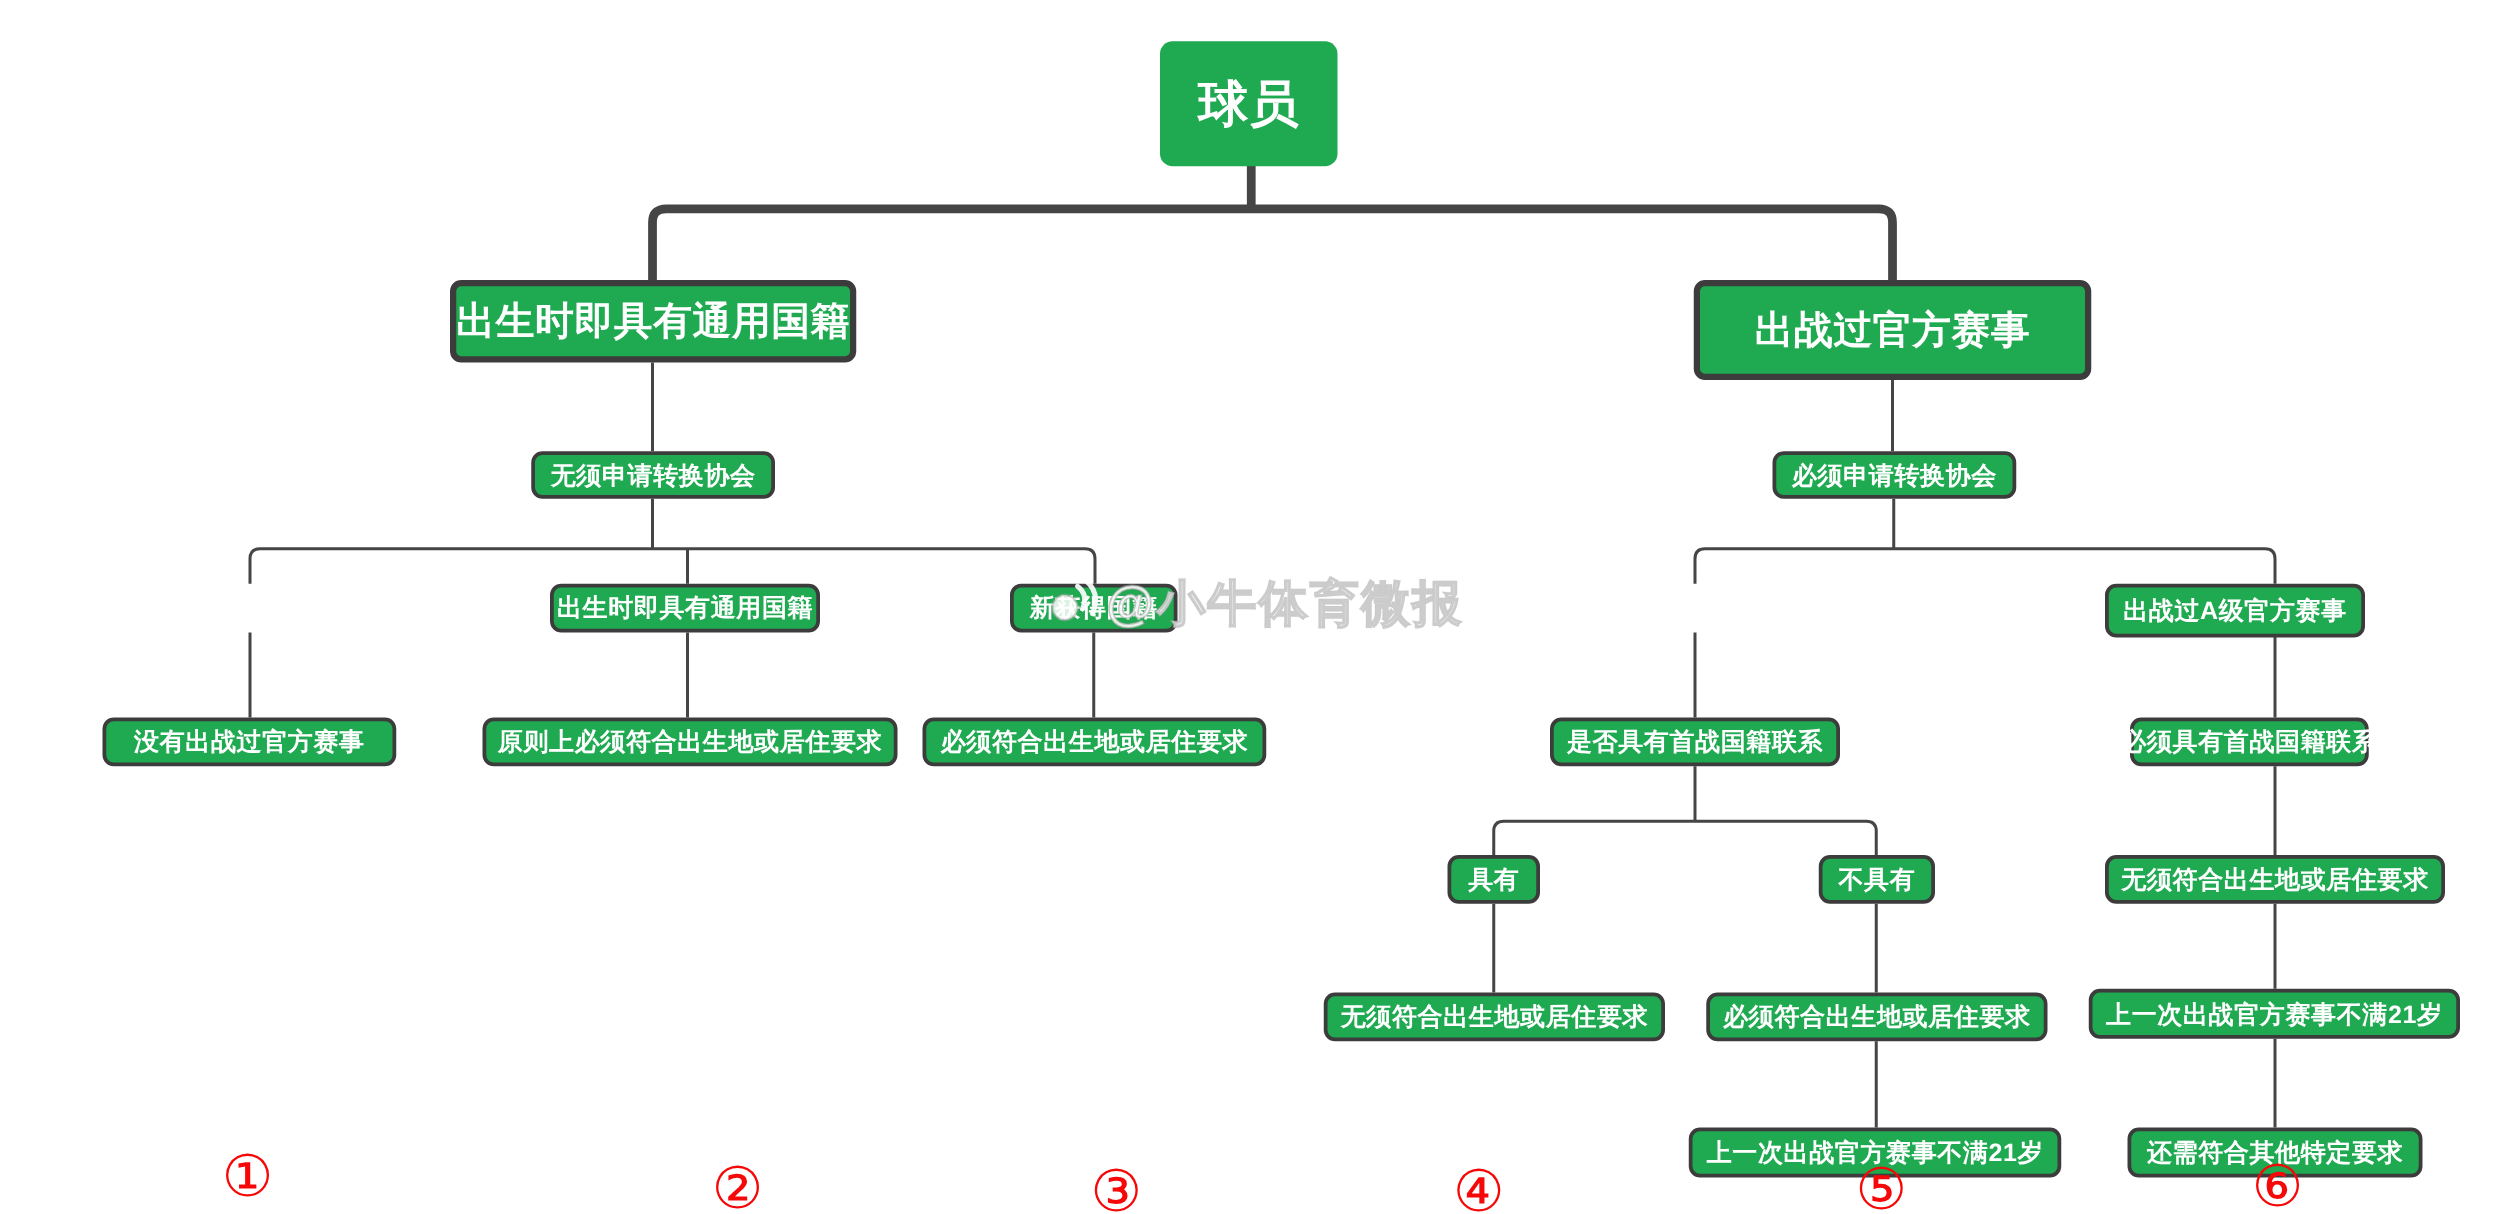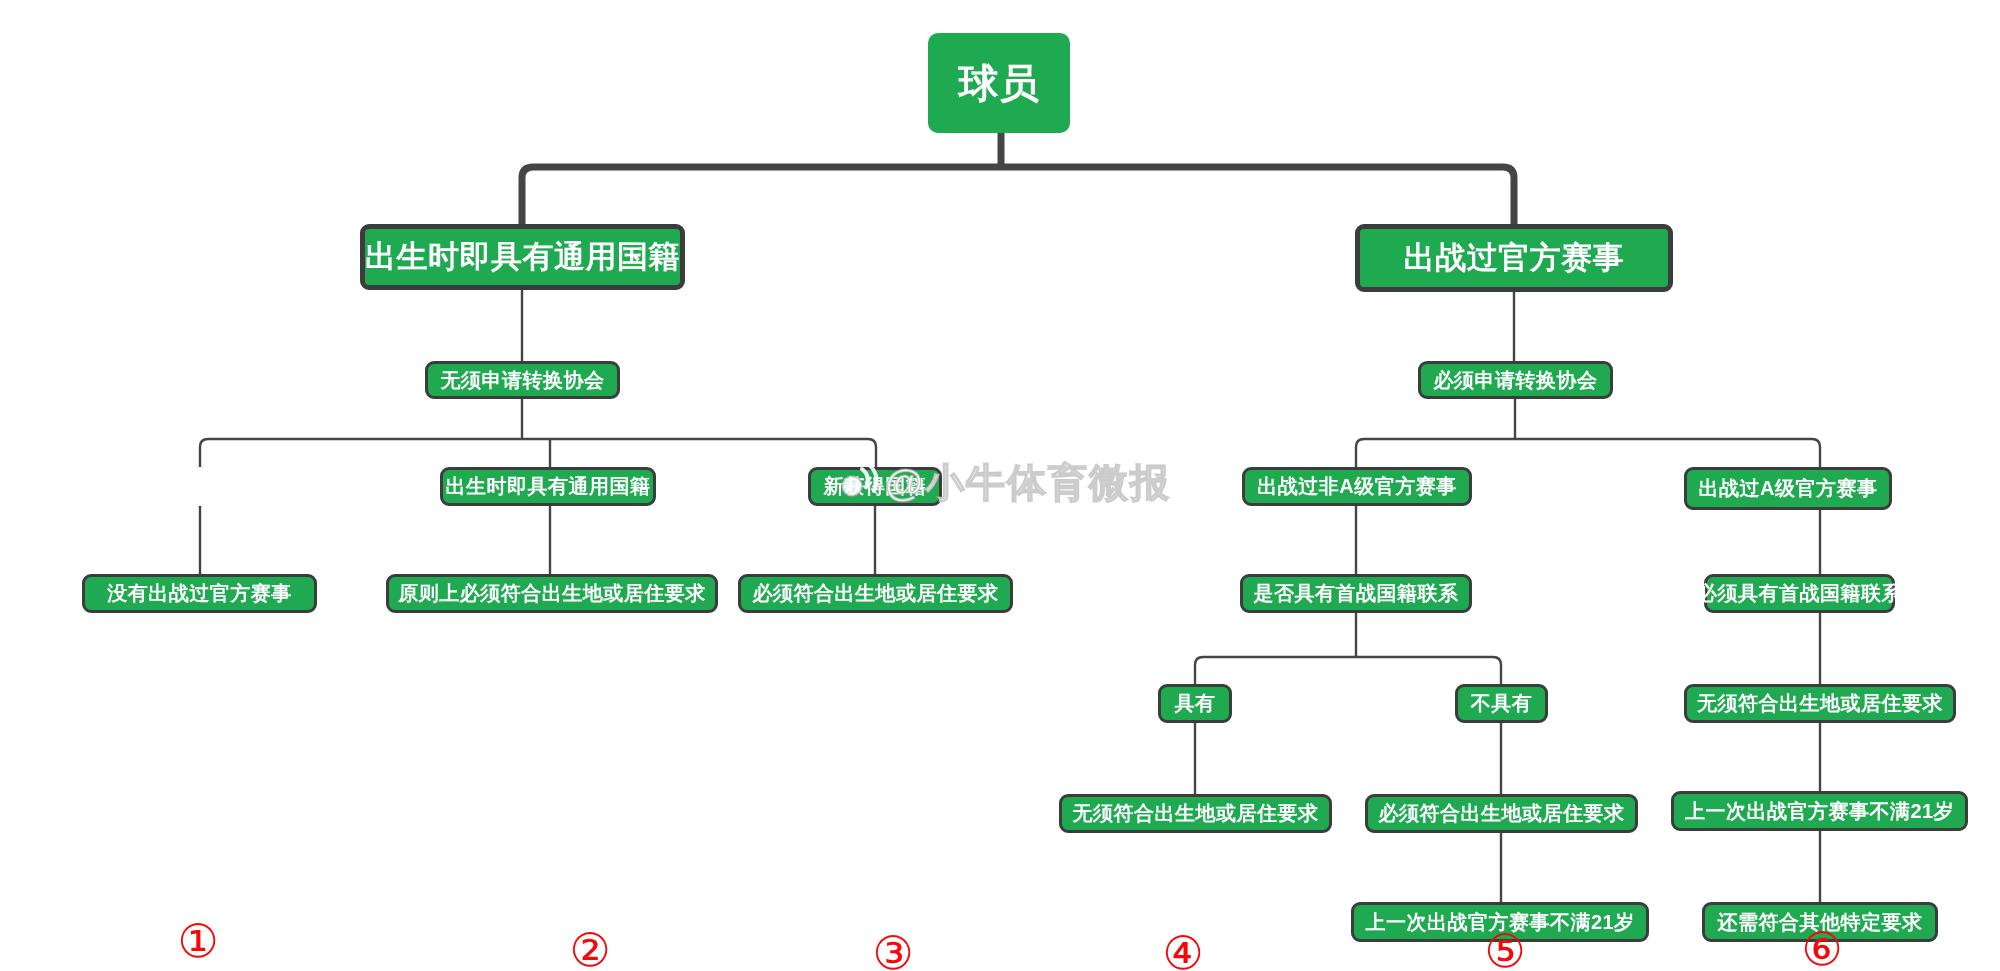--- a/index.html
+++ b/index.html
@@ -67,33 +67,32 @@
     <path class="line thin" d="M1501 723 V794"></path>
     <path class="line thin" d="M1501 833 V902"></path>
     <path class="line thin" d="M1820 613 V684"></path>
     <path class="line thin" d="M1820 723 V791"></path>
     <path class="line thin" d="M1820 831 V902"></path>
   </svg>
 
   <div class="node root-node" style="left:928px;top:33px;width:142px;height:100px">球员</div>
 
   <div class="node branch-node" style="left:360px;top:224px;width:325px;height:66px">出生时即具有通用国籍</div>
-  <div class="node branch-node" style="left:1355px;top:224px;width:318px;height:68px">出战过官方赛事</div>
+  <div class="node branch-node" style="left:1355px;top:224px;width:318px;height:80px">出战过官方赛事</div>
 
   <div class="node pill-node" style="left:425px;top:361px;width:195px;height:38px">无须申请转换协会</div>
   <div class="node pill-node" style="left:1418px;top:361px;width:195px;height:38px">必须申请转换协会</div>
 
   <div class="node pill-node" style="left:440px;top:467px;width:216px;height:39px">出生时即具有通用国籍</div>
   <div class="node pill-node" style="left:808px;top:467px;width:134px;height:39px">新获得国籍</div>
 
   <div class="node pill-node" style="left:82px;top:574px;width:235px;height:39px">没有出战过官方赛事</div>
   <div class="node pill-node" style="left:386px;top:574px;width:332px;height:39px">原则上必须符合出生地或居住要求</div>
   <div class="node pill-node" style="left:738px;top:574px;width:275px;height:39px">必须符合出生地或居住要求</div>
 
-  <div class="node pill-node" style="left:1242px;top:467px;width:230px;height:39px">出战过非A级官方赛事</div>
   <div class="node pill-node" style="left:1684px;top:467px;width:208px;height:43px">出战过A级官方赛事</div>
 
   <div class="node pill-node" style="left:1240px;top:574px;width:232px;height:39px">是否具有首战国籍联系</div>
   <div class="node pill-node" style="left:1704px;top:574px;width:191px;height:39px">必须具有首战国籍联系</div>
 
   <div class="node pill-node" style="left:1158px;top:684px;width:74px;height:39px">具有</div>
   <div class="node pill-node" style="left:1455px;top:684px;width:93px;height:39px">不具有</div>
   <div class="node pill-node" style="left:1684px;top:684px;width:272px;height:39px">无须符合出生地或居住要求</div>
 
   <div class="node pill-node" style="left:1059px;top:794px;width:273px;height:39px">无须符合出生地或居住要求</div>

